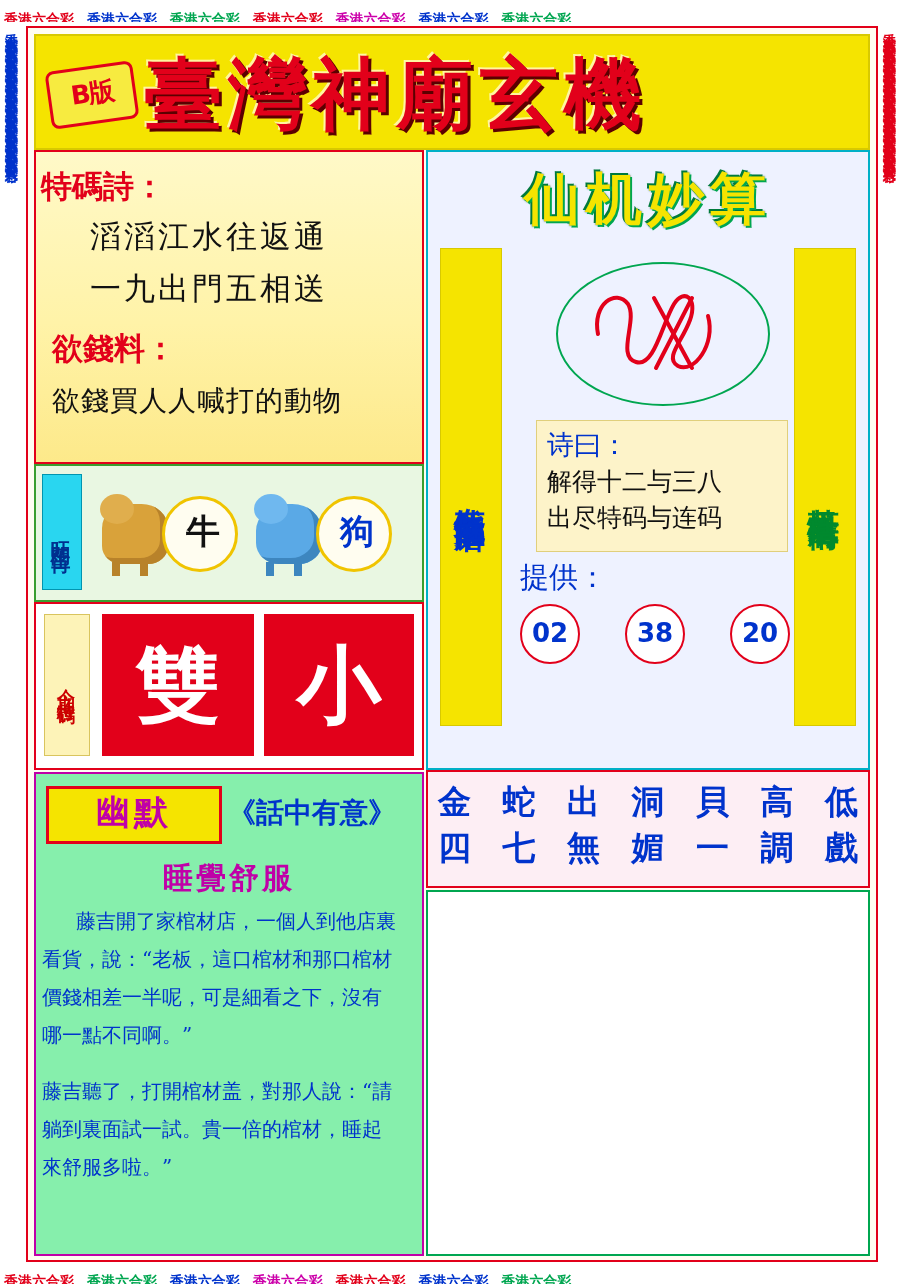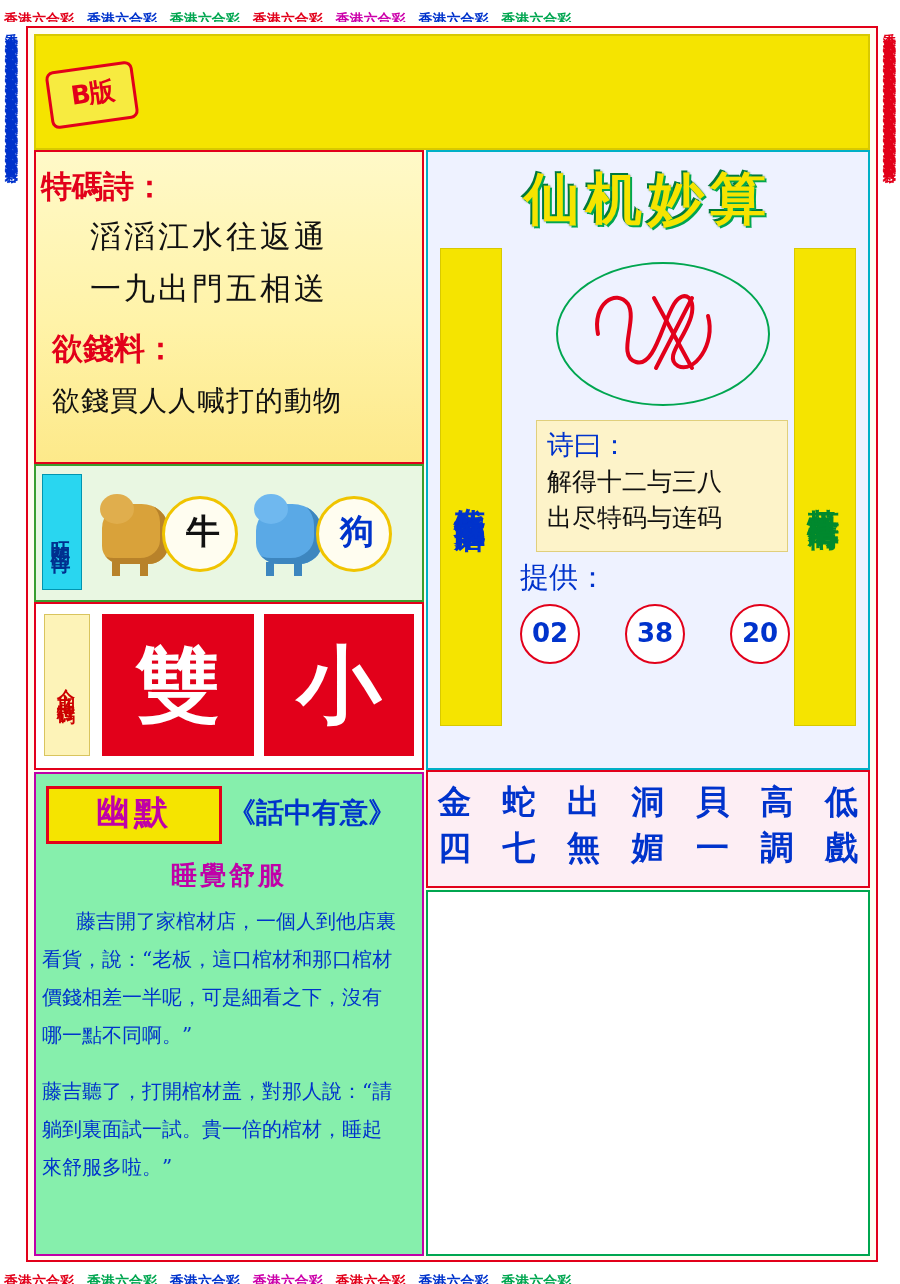--- a/index.html
+++ b/index.html
@@ -86,21 +86,21 @@
   .couplet .r2{top:54px;font-size:33px;color:#0033cc;}
 
   
   .blank{position:absolute;left:398px;top:862px;width:440px;height:362px;background:#fff;border:2px solid #00a650;}
 
   
   .humour{position:absolute;left:6px;top:744px;width:386px;height:480px;background:#86efac;border:2px solid #c000a8;}
   .humour .plaque{position:absolute;left:10px;top:12px;width:170px;height:52px;background:#f5e400;border:3px solid #e2001a;}
   .humour .plaque span{display:block;text-align:center;font-size:34px;line-height:46px;font-weight:bold;color:#c000a8;font-family:"DejaVu Serif","Liberation Serif",serif;letter-spacing:4px;}
   .humour .sub{position:absolute;left:192px;top:20px;font-size:28px;font-weight:bold;color:#0033cc;font-family:"DejaVu Serif","Liberation Serif",serif;}
-  .humour .stitle{position:absolute;left:0;right:0;top:84px;text-align:center;font-size:26px;font-weight:bold;color:#c000a8;font-family:"DejaVu Serif","Liberation Serif",serif;letter-spacing:3px;}
+  .humour .stitle{position:absolute;left:0;right:0;top:84px;text-align:center;font-size:30px;font-weight:bold;color:#c000a8;font-family:"DejaVu Serif","Liberation Serif",serif;letter-spacing:3px;}
   .humour .body{position:absolute;left:6px;top:128px;width:358px;font-size:20px;line-height:38px;color:#0033cc;font-family:"DejaVu Serif","Liberation Serif",serif;}
   .humour .body p{margin:0 0 18px 0;}
   .humour .body p.ind{text-indent:34px;}
 </style>
 </head>
 <body>
 
 <div class="page">
 
   <div class="bar bar-top">
@@ -118,20 +118,21 @@
   </div>
 
   <div class="bar bar-right" style="right:0;">
     <div class="vtext c-r">香港六合彩香港六合彩香港六合彩香港六合彩香港六合彩香港六合彩香港六合彩香港六合彩香港六合彩香港六合彩香港六合彩香港六合彩香港六合彩香港六合彩</div>
   </div>
 
   <div class="frame">
 
     <div class="banner">
       <div class="stamp">B版</div>
+      <h1>臺灣神廟玄機</h1>
     </div>
 
     <div class="poem">
       <div class="l1">特碼詩：</div>
       <div class="v1">滔滔江水往返通</div>
       <div class="v2">一九出門五相送</div>
       <div class="l2">欲錢料：</div>
       <div class="v3">欲錢買人人喊打的動物</div>
     </div>
 

